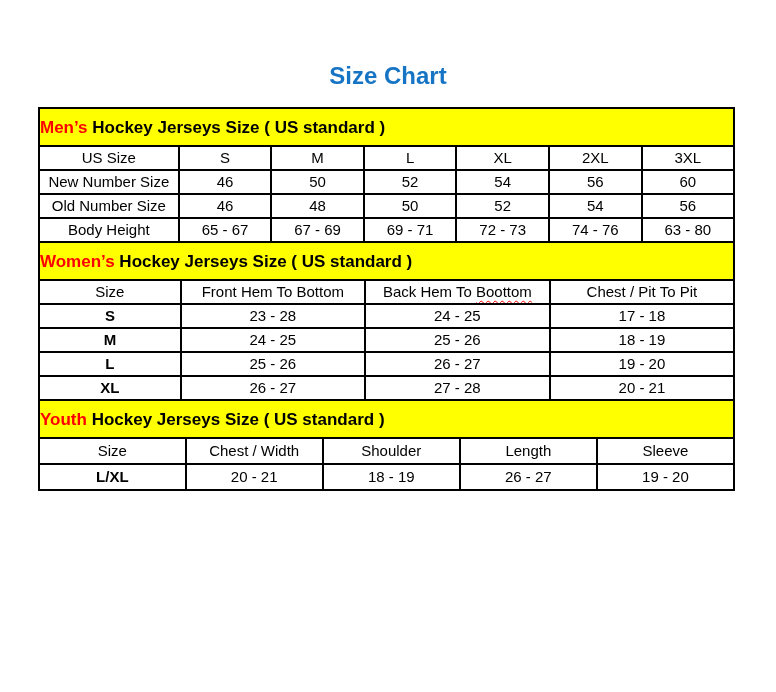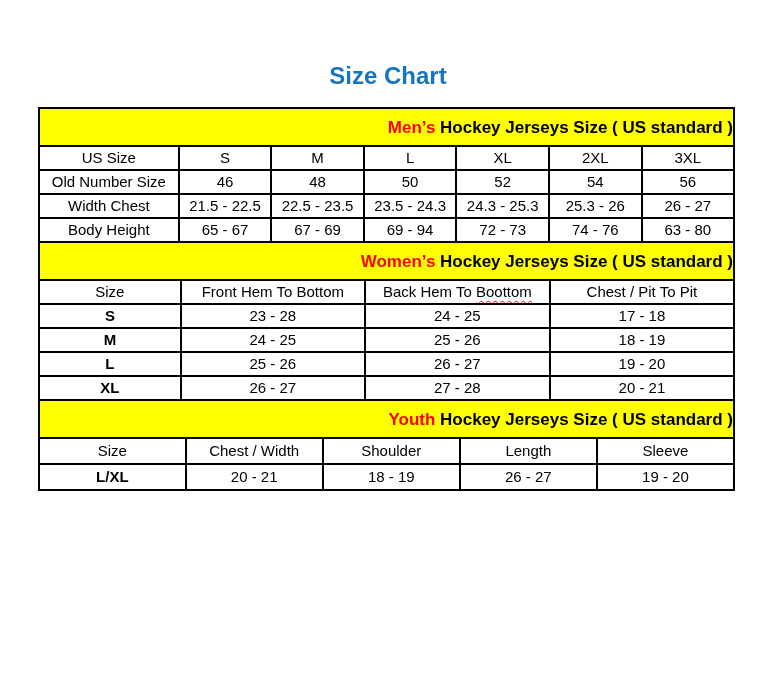--- a/index.html
+++ b/index.html
@@ -25,21 +25,21 @@
     color: var(--title-blue);
   }
   .chart {
     width: 697px;
     margin: 17px 0 0 38px;
   }
   .sec { margin: 0; }
   .band {
     background: var(--band-yellow);
     border: 2px solid var(--line);
-    text-align: right;
+    text-align: left;
     font-weight: bold;
     font-size: 17px;
     line-height: 19px;
     padding: 9px 0 8px 0;
   }
   .sec + .sec .band { margin-top: -2px; }
   .band .accent { color: var(--accent-red); }
   table.size-table {
     width: 100%;
     border-collapse: collapse;
@@ -95,42 +95,42 @@
             <th>S</th>
             <th>M</th>
             <th>L</th>
             <th>XL</th>
             <th>2XL</th>
             <th>3XL</th>
           </tr>
         </thead>
         <tbody>
           <tr>
+            <td>New Number Size</td>
+            <td>46</td>
+            <td>50</td>
+            <td>52</td>
+            <td>54</td>
+            <td>56</td>
+            <td>60</td>
+          </tr>
+          <tr>
             <td>Old Number Size</td>
             <td>46</td>
             <td>48</td>
             <td>50</td>
             <td>52</td>
             <td>54</td>
             <td>56</td>
           </tr>
           <tr>
-            <td>Width Chest</td>
-            <td>21.5 - 22.5</td>
-            <td>22.5 - 23.5</td>
-            <td>23.5 - 24.3</td>
-            <td>24.3 - 25.3</td>
-            <td>25.3 - 26</td>
-            <td>26 - 27</td>
-          </tr>
-          <tr>
             <td>Body Height</td>
             <td>65 - 67</td>
             <td>67 - 69</td>
-            <td>69 - 94</td>
+            <td>69 - 71</td>
             <td>72 - 73</td>
             <td>74 - 76</td>
             <td>63 - 80</td>
           </tr>
         </tbody>
       </table>
   </section>
 
   <section class="sec">
     <div class="band"><span class="accent">Women’s</span><span> Hockey Jerseys Size ( US standard )</span></div>

